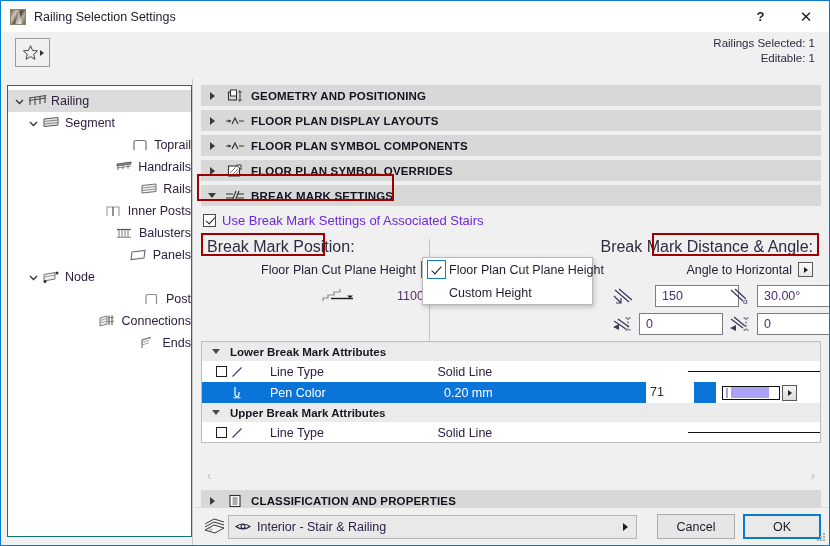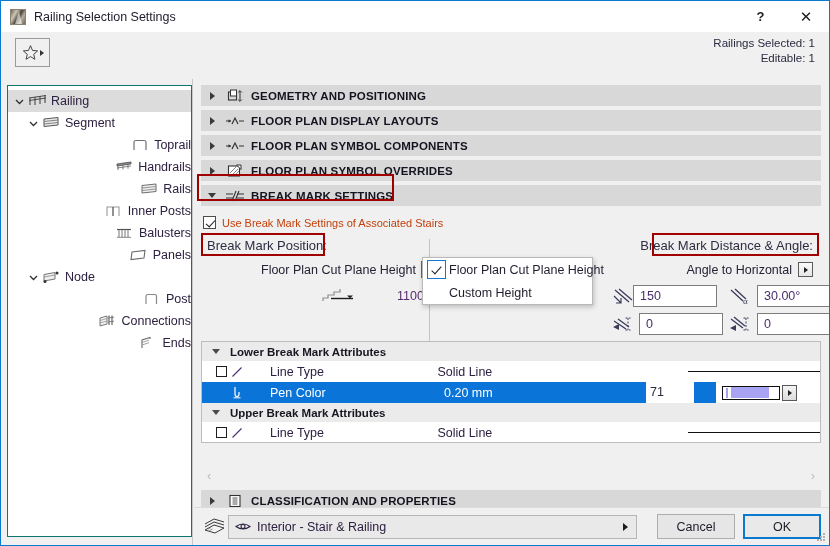--- a/index.html
+++ b/index.html
@@ -170,25 +170,25 @@
 
   .redbox {
     position: absolute;
     border: 2.5px solid #a10000;
     pointer-events: none;
     z-index: 40;
   }
 
   
   .chk-row {
-    display: flex; align-items: flex-end;
+    display: flex; align-items: center;
     height: 18px;
     margin: 5px 0 6px 2px;
-    font-size: 11px;
-    color: #c2410c;
+    font-size: 13px;
+    color: #6d28d9;
   }
   .cbox {
     width: 13px; height: 13px;
     border: 1px solid #4b4b4b;
     background: #fff;
     margin-right: 6px;
     position: relative;
     flex: 0 0 13px;
   }
   .cbox.checked::after {
@@ -210,21 +210,21 @@
     position: absolute;
     left: 228px; top: 4px; bottom: 12px;
     width: 1px; background: #c4c4c4;
   }
   .hdiv {
     position: absolute;
     left: 0; right: 0; bottom: 0;
     height: 1px; background: #c9c9c9;
   }
   .sec-label {
-    font-size: 13px;
+    font-size: 16px;
     color: #2d2d42;
     position: absolute;
   }
   .row-lbl {
     font-size: 12.5px;
     color: #232335;
   }
   .popbtn {
     width: 15px; height: 15px;
     border: 1px solid #5b5b5b;
@@ -719,21 +719,21 @@
                 <span class="pt"></span>
               </span>
           </div>
 
           <div style="position:absolute; left:411px; top:52px;">
             <svg width="22" height="20" viewBox="0 0 22 20">
               <path d="M3,3 L17,15 M7,2 L20,13" stroke="#3b3b5c" stroke-width="1.3"></path>
               <path d="M2,9 L9,16 M4,16 L9,16 L9,11" stroke="#3b3b5c" stroke-width="1.2" fill="none"></path>
             </svg>
           </div>
-          <div class="nbox" style="left:432px; top:50px; width:84px;">
+          <div class="nbox" style="left:454px; top:50px; width:84px;">
             <span>150</span>
           </div>
 
           <div style="position:absolute; left:528px; top:52px;">
             <svg width="24" height="20" viewBox="0 0 24 20">
               <path d="M2,3 L14,14 M6,2 L17,12" stroke="#3b3b5c" stroke-width="1.3"></path>
               <text x="14" y="17" font-size="9" fill="#3b3b5c" font-family="serif">α</text>
             </svg>
           </div>
           <div class="nbox" style="left:556px; top:50px; width:84px;">

